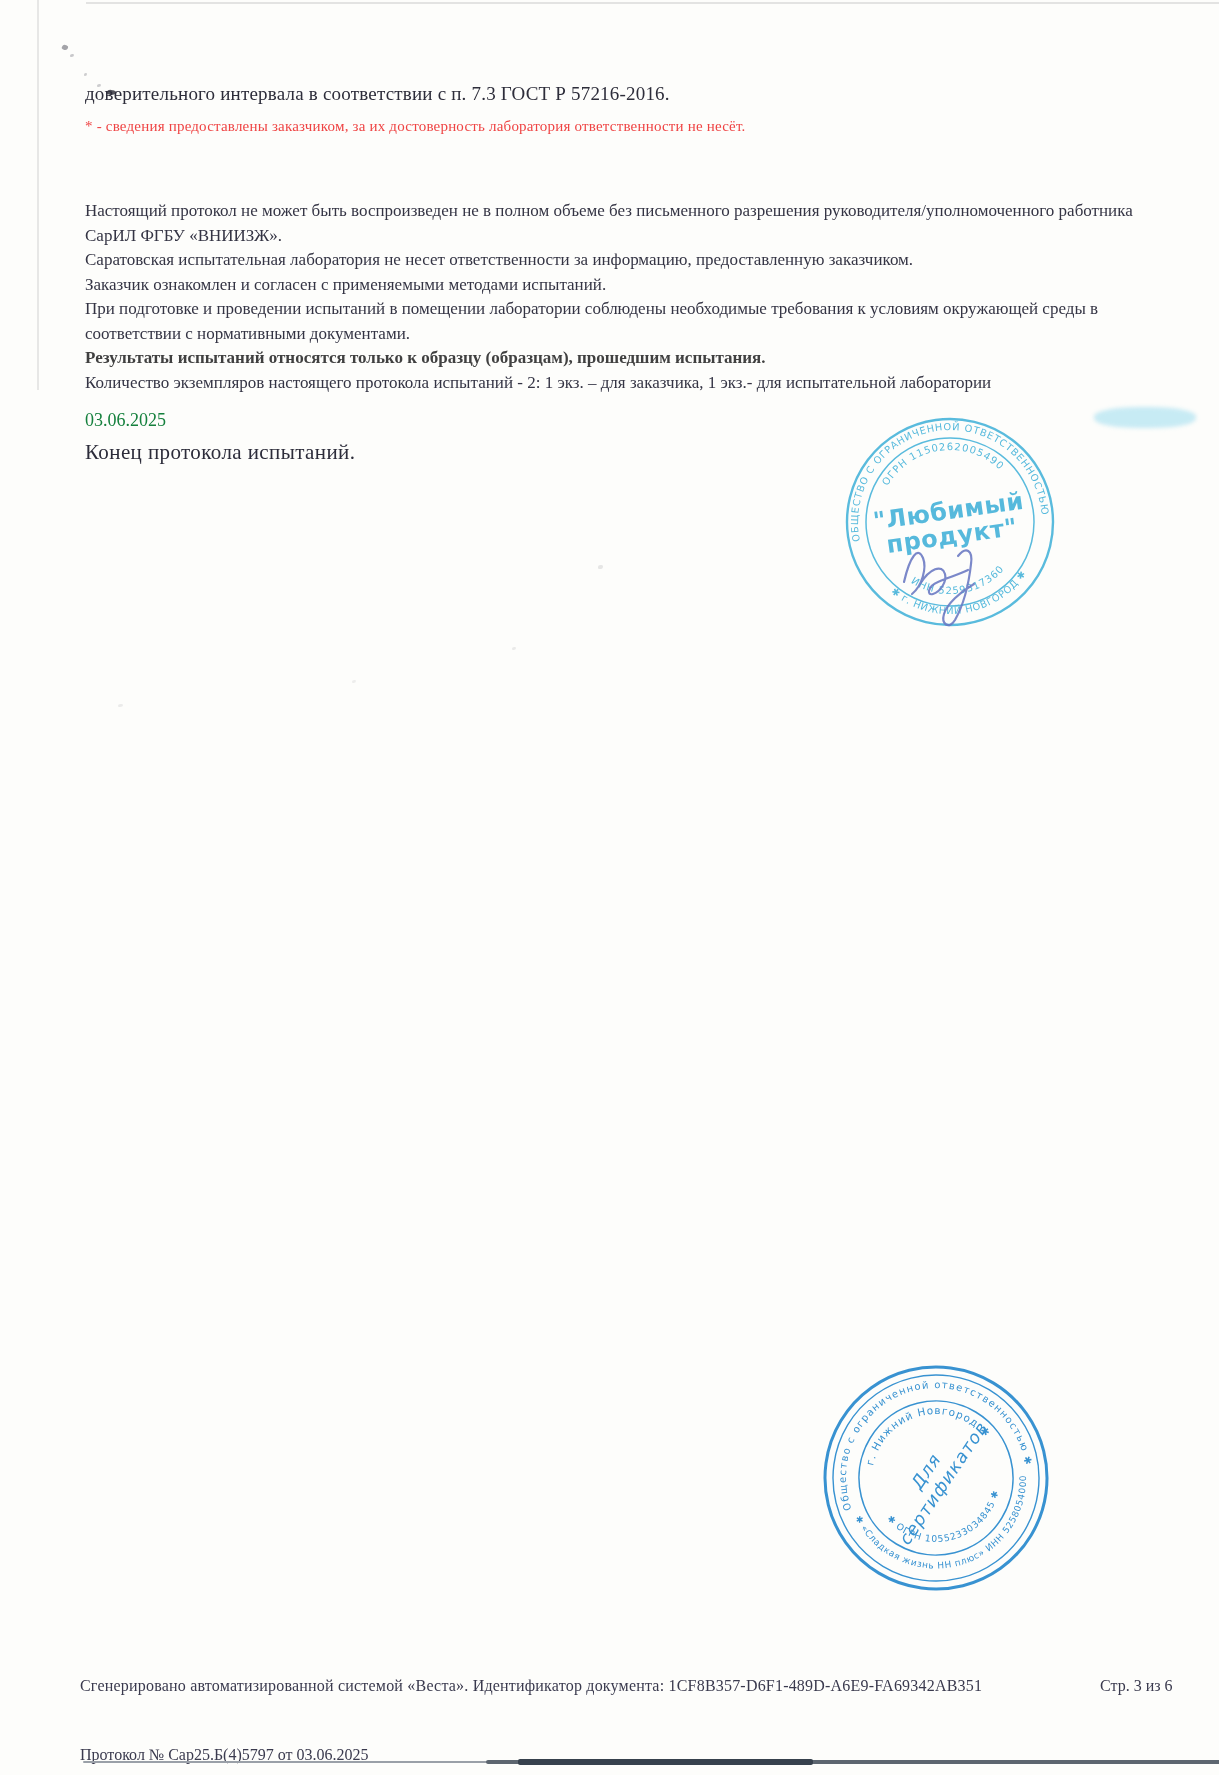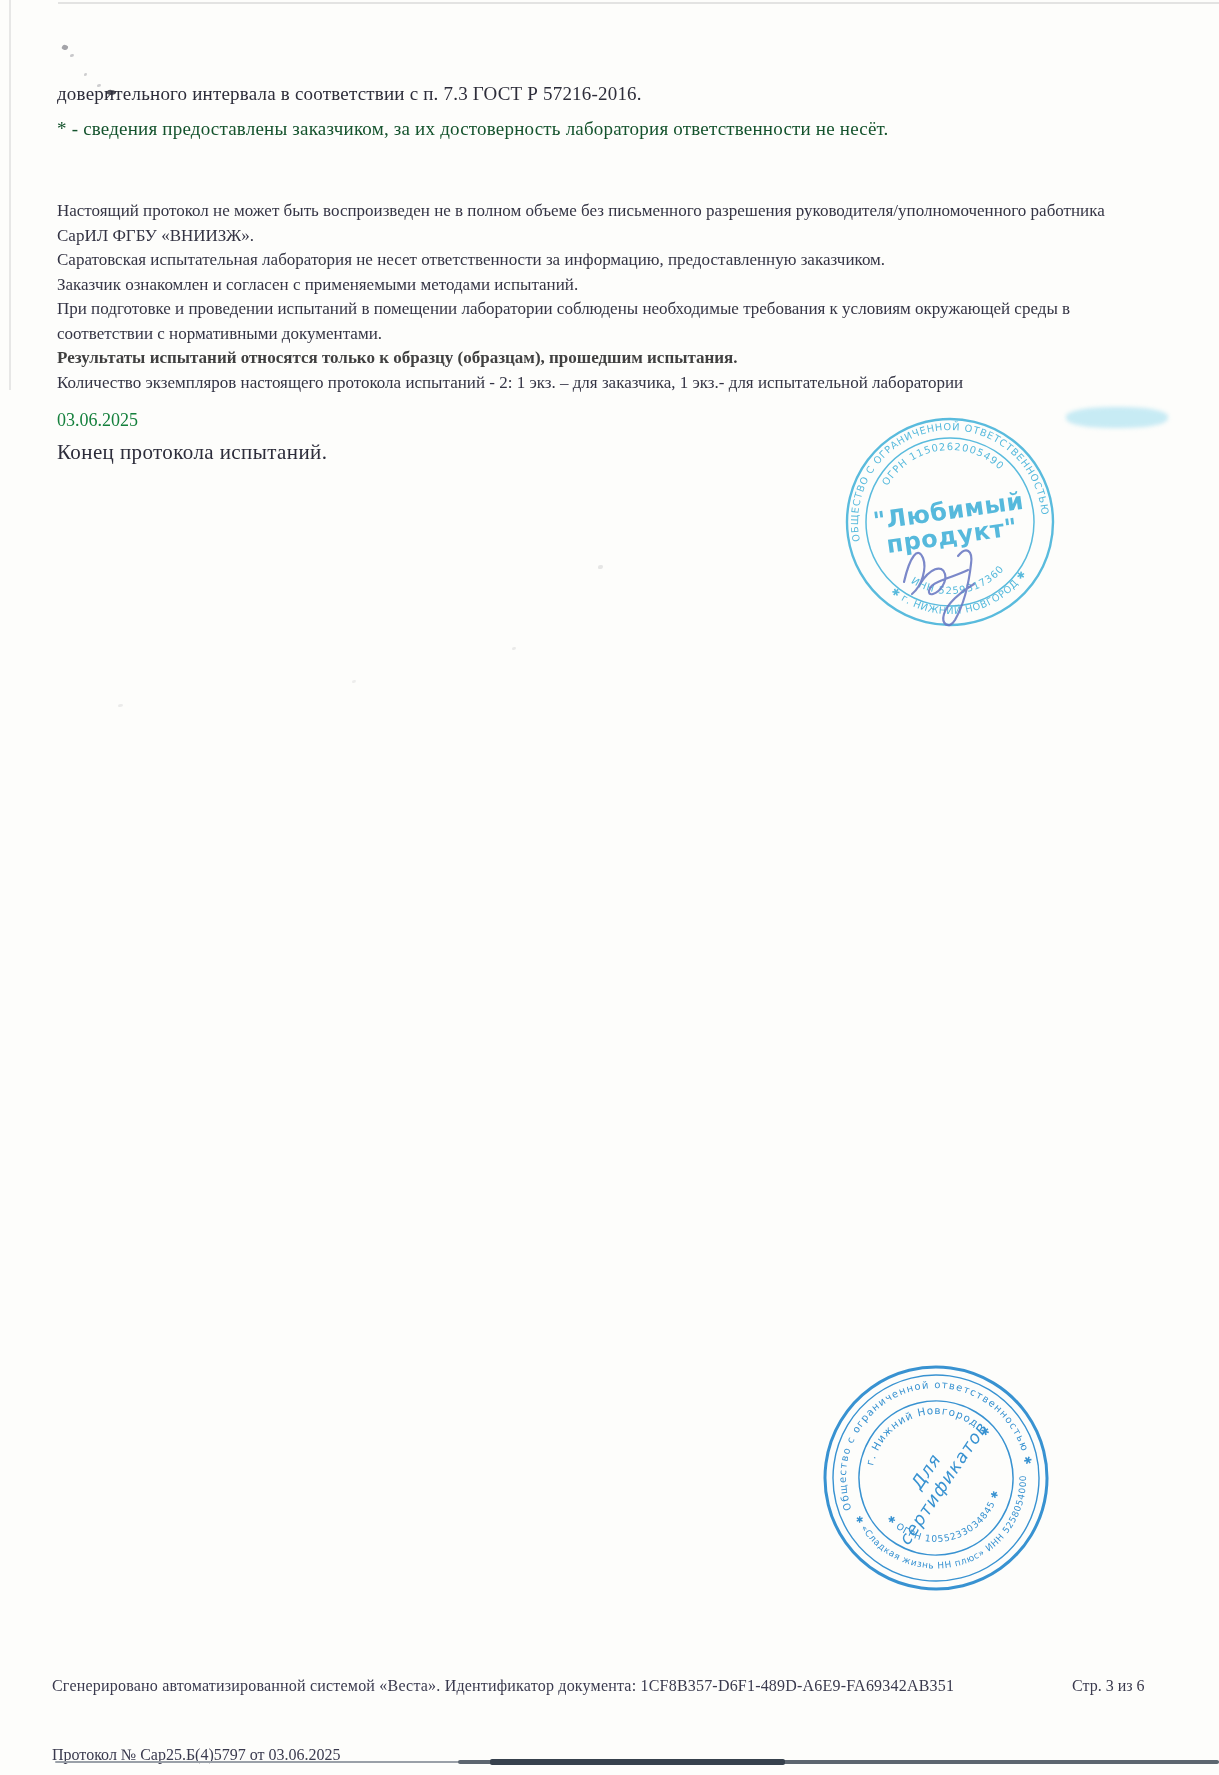--- a/index.html
+++ b/index.html
@@ -4,24 +4,24 @@
 <style>
   html,body{margin:0;padding:0;background:#e9e9e9;}
   .page{
     position:relative;
     width:1219px;height:1775px;
     background:#fdfdfb;
     overflow:hidden;
     font-family:"Liberation Serif","DejaVu Serif",serif;
     color:#32323e;
   }
-  .abs{position:absolute;}
+  .abs{position:absolute;margin-left:28px;}
   .txt{white-space:nowrap;}
   .intro-line{left:57px;top:83px;font-size:19px;color:#2d2d3a;letter-spacing:.2px;}
-  .footnote-line{left:57px;top:118px;font-size:19px;color:#14532d;letter-spacing:.2px;}
+  .footnote-line{left:57px;top:118px;font-size:15px;color:#ef4444;letter-spacing:.2px;}
   .disclaimer{left:57px;top:199px;width:1075px;font-size:17px;line-height:24.5px;color:#343444;}
   .disclaimer p{margin:0;}
   .disclaimer p.bold{font-weight:bold;color:#404040;}
   .signoff-date{left:57px;top:410px;font-size:18px;color:#15803d;}
   .signoff-resp{left:600px;top:410px;font-size:21px;color:#2e2e3c;letter-spacing:.8px;z-index:3;}
   .end-line{left:57px;top:440px;font-size:21px;color:#2c2c3a;letter-spacing:.4px;}
   .footer-1{left:52px;top:1746px;font-size:16px;color:#3a3a4e;}
   .footer-2{left:52px;top:1677px;font-size:16px;color:#3a3a4e;letter-spacing:.2px;}
   .footer-page{left:1072px;top:1677px;font-size:16px;color:#3a3a4e;}
   .stamp{position:absolute;mix-blend-mode:multiply;}

